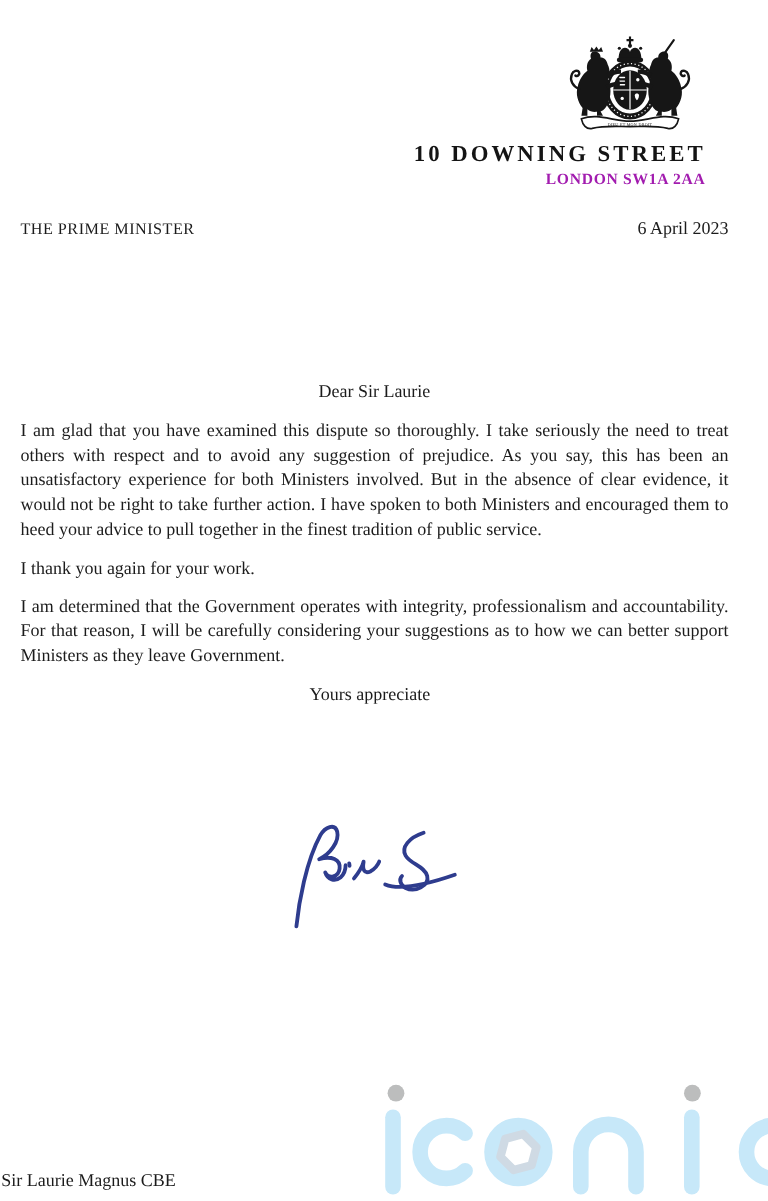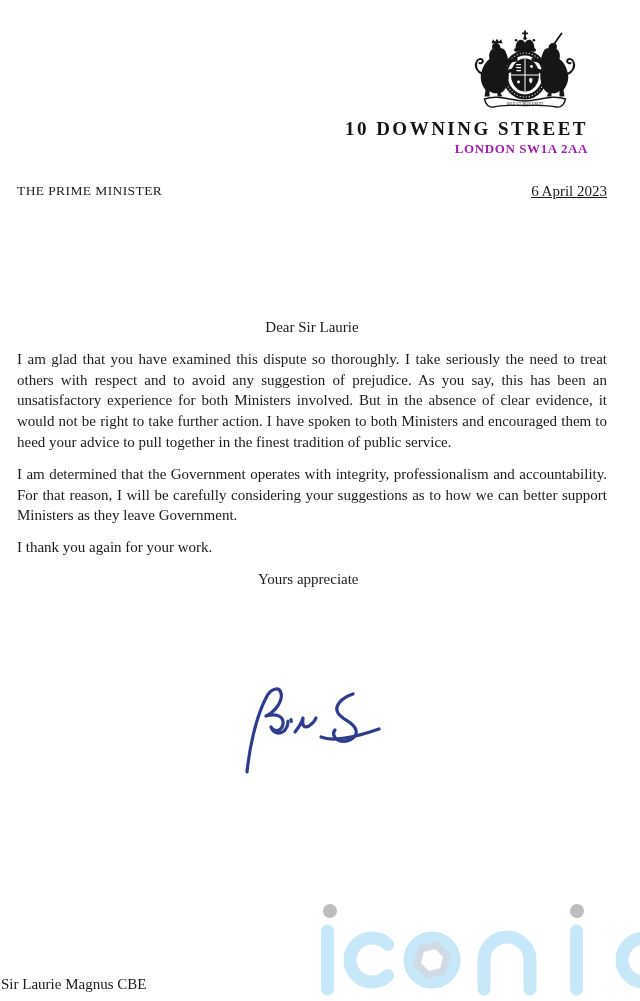--- a/index.html
+++ b/index.html
@@ -40,21 +40,21 @@
   .header-row {
     position: absolute;
     top: 183px;
     left: 17px;
     width: 590px;
     display: flex;
     justify-content: space-between;
     align-items: flex-start;
   }
   .sender-title { font-size: 13.5px; letter-spacing: 0.4px; }
-  .date { font-size: 15px; text-decoration: underline; }
+  .date { font-size: 15px; }
   
   .body-block {
     position: absolute;
     top: 317px;
     left: 17px;
     width: 590px;
     font-size: 15px;
     line-height: 20.8px;
   }
   .body-block p { margin: 0 0 11px 0; text-align: justify; }
@@ -141,22 +141,22 @@
   </div>
 
   <div class="header-row">
     <span class="sender-title">THE PRIME MINISTER</span>
     <span class="date">6 April 2023</span>
   </div>
 
   <div class="body-block">
     <p class="salutation">Dear Sir Laurie</p>
     <p>I am glad that you have examined this dispute so thoroughly. I take seriously the need to treat others with respect and to avoid any suggestion of prejudice. As you say, this has been an unsatisfactory experience for both Ministers involved. But in the absence of clear evidence, it would not be right to take further action. I have spoken to both Ministers and encouraged them to heed your advice to pull together in the finest tradition of public service.</p>
+    <p>I thank you again for your work.</p>
     <p>I am determined that the Government operates with integrity, professionalism and accountability. For that reason, I will be carefully considering your suggestions as to how we can better support Ministers as they leave Government.</p>
-    <p>I thank you again for your work.</p>
     <p class="closing">Yours appreciate</p>
   </div>
 
   <div class="signature-wrap">
     <svg width="170" height="100" viewBox="0 0 170 100" xmlns="http://www.w3.org/2000/svg" aria-hidden="true">
       <g fill="none" stroke="#2e3c8e" stroke-width="3.2" stroke-linecap="round" stroke-linejoin="round">
         <path d="M14,92 C16,72 22,38 34,16 C38,9 46,6 48,13 C50,21 42,32 33,36 C43,33 51,36 50,44 C49,51 41,53 38,47 C40,53 46,55 51,51 C54,48 55,44 55,41"></path>
         <path d="M58,39.5 C58.2,40.5 58.3,41 58.3,41.5"></path>
         <path d="M62,52 C66,47 69,42 70,38 C69,44 70,49 76,46 C80,43.5 82,40.5 83,38"></path>
         <path d="M120,14 C108,18 101,26 105,33 C109,40 121,42 123,50 C125,58 113,64 105,60 C101,58 99,53 102,50"></path>

